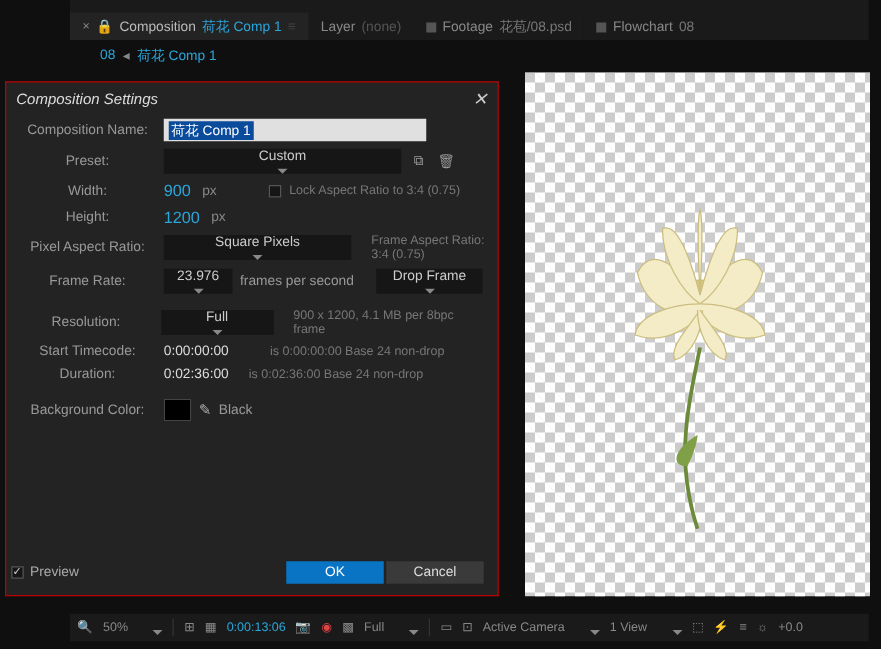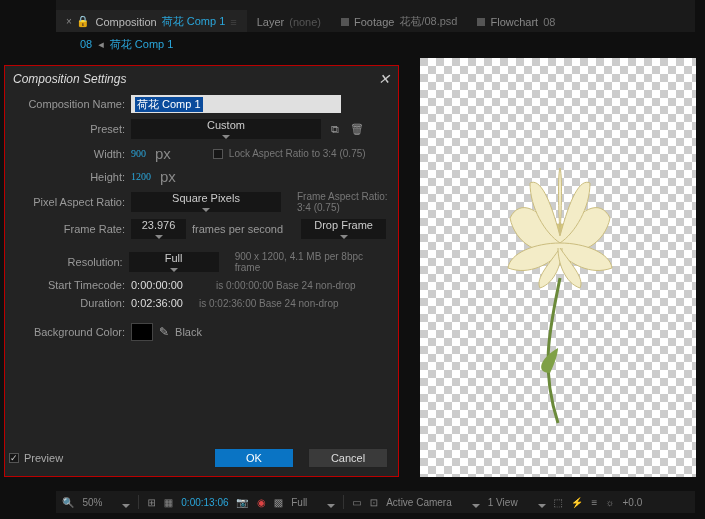--- a/index.html
+++ b/index.html
@@ -24,43 +24,43 @@
       linear-gradient(45deg,#fff 25%,transparent 25%,transparent 75%,#fff 75%,#fff);
     background-size:16px 16px; background-position:0 0,8px 8px;
   }
   .flower { position:absolute; top:90px; left:60px; width:160px; height:280px; }
 
   
   .dialog { position:absolute; top:65px; left:4px; width:395px; height:412px; background:#232323; border:1px solid #b00; }
   .dtitle { height:26px; display:flex; align-items:center; justify-content:space-between; padding:0 8px; color:#ddd; font-size:12px;font-style:italic; }
   .dtitle .x { font-size:14px; color:#ccc; }
   .row { display:flex; align-items:center; padding:3px 10px; gap:6px; }
-  .lbl { width:110px; text-align:right; color:#999; font-size:11px; }
+  .lbl { width:110px; text-align:center; color:#999; font-size:11px; }
   .lbl-s { color:#999; font-size:11px; }
   .nameinput { flex:1; max-width:210px; height:18px; background:#e0e0e0; color:#000; border:none; padding:0 4px; font-size:11px; }
   .nameinput::selection { background:#0a4b9c; color:#fff; }
   .highlighted { background:#0a4b9c; color:#fff; padding:0 2px; }
   .tabs2 { display:flex; gap:0; margin:6px 0 4px 10px; }
   .tab2 { padding:4px 12px; font-size:11px; color:#aaa; }
   .tab2.active { color:#2aa6db; border-bottom:2px solid #2aa6db; }
   .dd { background:#161616; height:20px; min-width:150px; display:flex; align-items:center; justify-content:space-between; padding:0 6px; color:#ccc; font-size:11px;flex-direction:column; }
   .dd.small { min-width:90px; }
   .caret { width:0;height:0;border-left:4px solid transparent;border-right:4px solid transparent;border-top:4px solid #888; }
-  .num { color:#2aa6db; font-size:10px;font-family:Liberation Serif, serif; }
-  .unit { color:#888; font-size:15px; margin-left:3px; }
+  .num { color:#2aa6db; font-size:13px; }
+  .unit { color:#888; font-size:11px; margin-left:3px; }
   .tiny { color:#777; font-size:10px; }
   .chk { width:10px; height:10px; border:1px solid #555; background:#161616; display:inline-block; }
   .chk.on::after { content:"✓"; color:#ccc; font-size:9px; position:relative; top:-3px; left:0; }
   .swatch { width:22px; height:18px; background:#000; border:1px solid #444; }
   .eyed { font-size:12px; color:#aaa; }
   .iconbtn { width:16px; height:16px; display:inline-flex; align-items:center; justify-content:center; color:#999; }
   .btn { width:80px; height:20px; background:#3a3a3a; color:#ddd; font-size:11px; display:flex; align-items:center; justify-content:center; border:1px solid #222; }
   .btn.primary { background:#0a74c4; color:#fff; }
   .dfooter { position:absolute; bottom:8px; left:4px; right:10px; display:flex; align-items:center; justify-content:space-between; }
-  .dfooter .btns { display:flex; gap:14px; }
+  .dfooter .btns { display:flex; }
 
   
   .bottombar { position:absolute; bottom:6px; left:56px; right:10px; height:22px; background:#1a1a1a; display:flex; align-items:center; gap:8px; padding:0 6px; color:#888; font-size:10px; }
   .bottombar .mini { display:flex; align-items:flex-end; gap:20px; }
   .bottombar .sep { width:1px; height:14px; background:#333; }
 </style>
 </head>
 <body>
 
 <div class="tabstrip">

